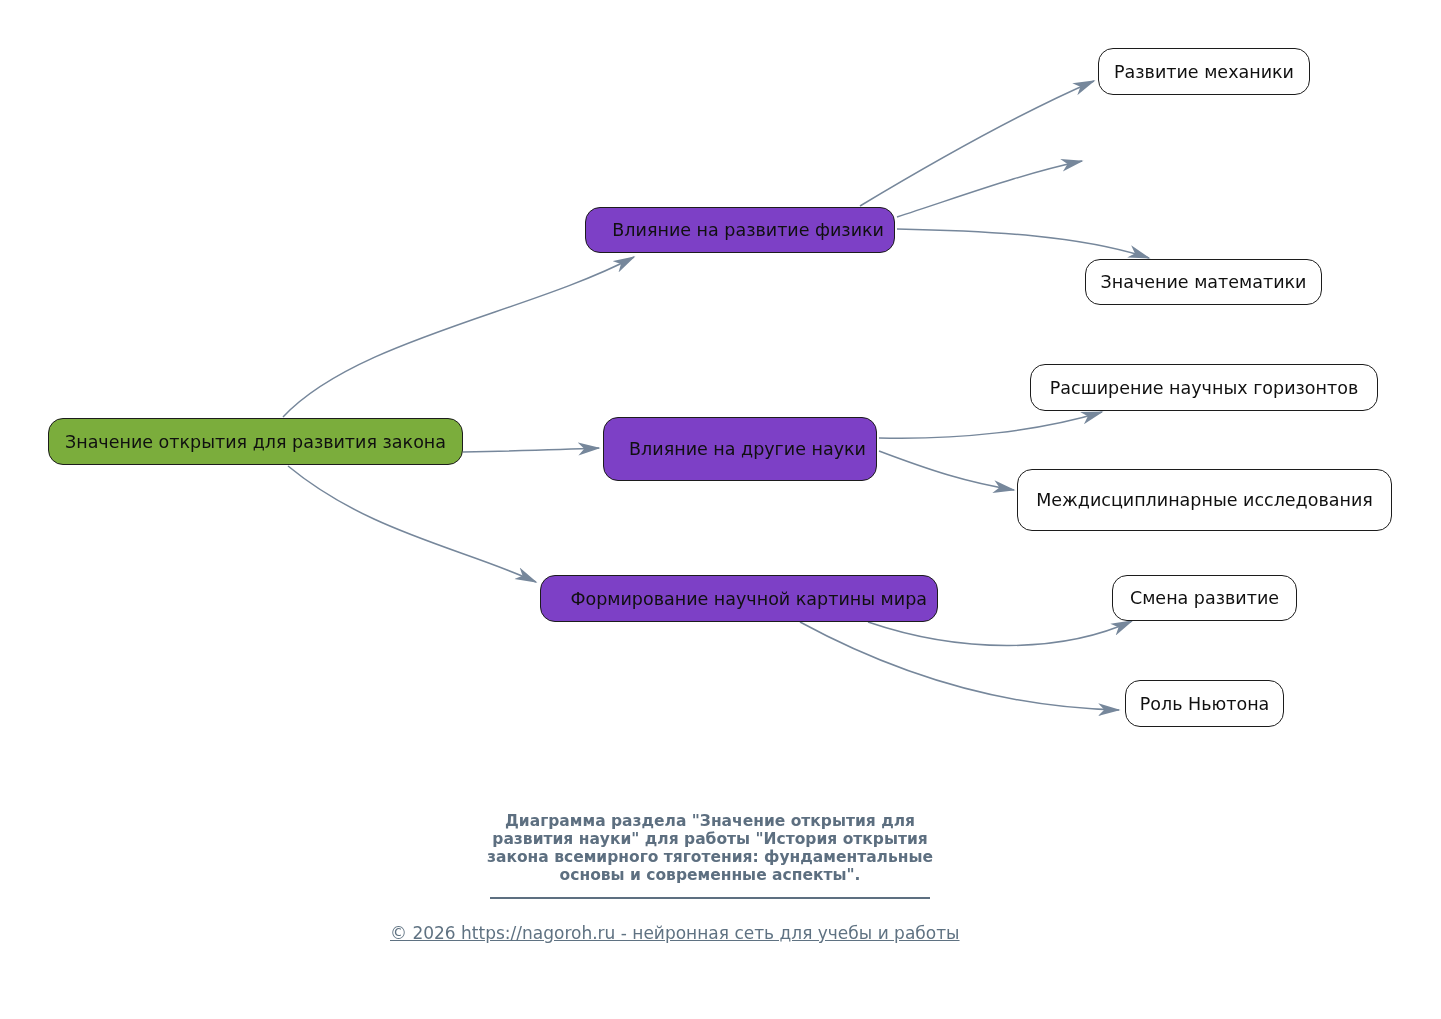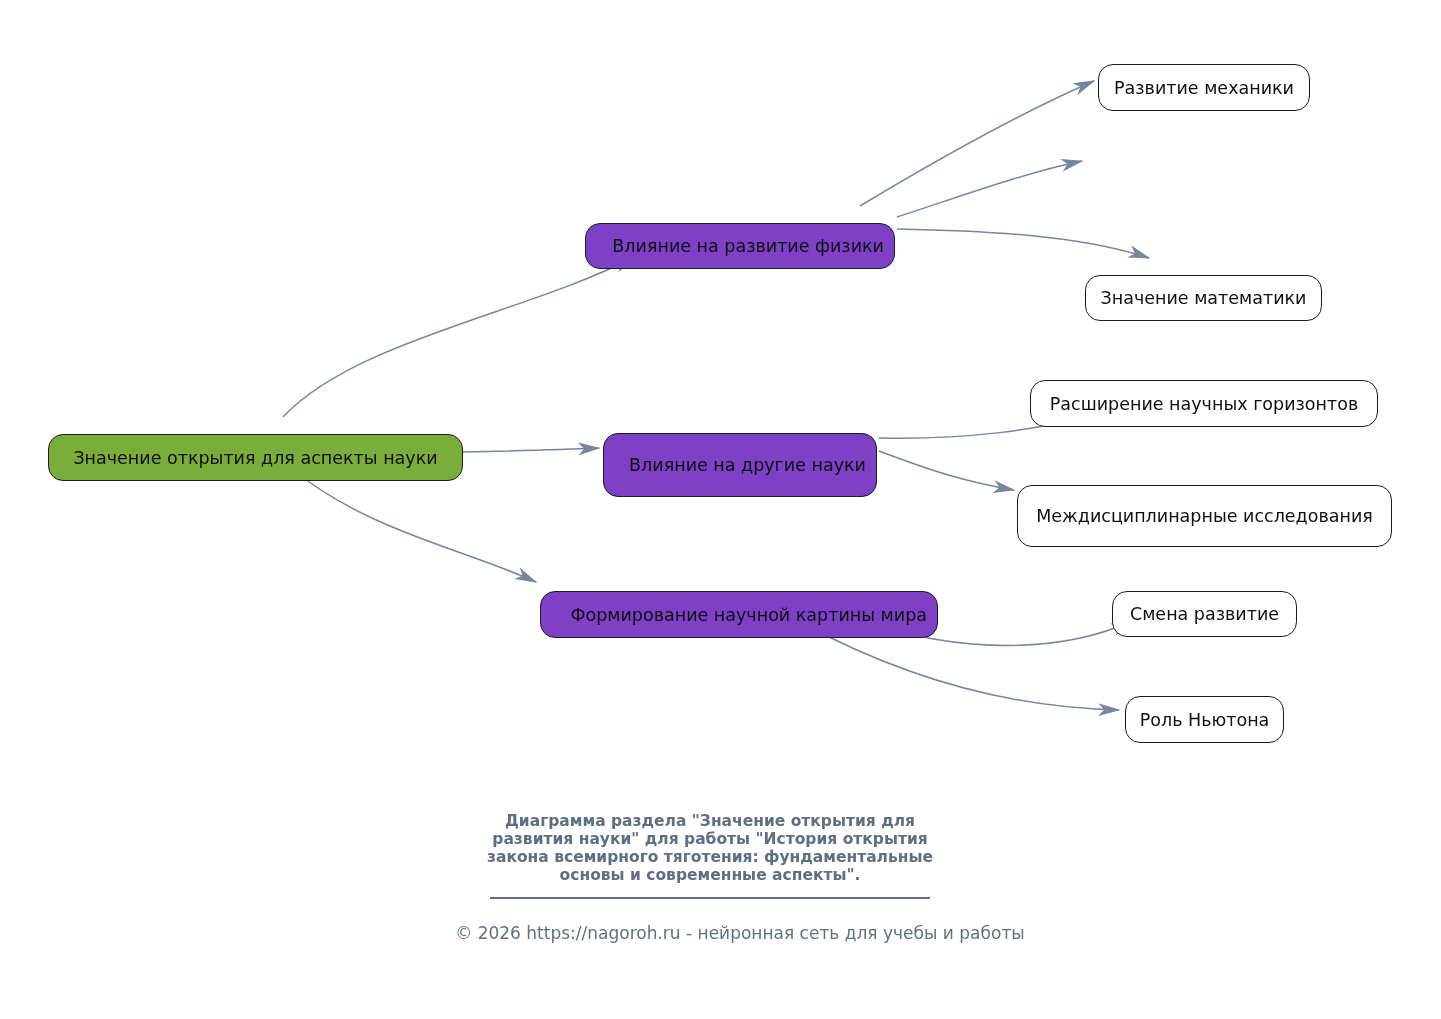--- a/index.html
+++ b/index.html
@@ -11,36 +11,36 @@
   body{background:var(--background);font-family:"DejaVu Sans",sans-serif;}
   .stage{position:relative;width:1441px;height:1019px;overflow:hidden;background:var(--background);}
   .edges{position:absolute;left:0;top:0;width:1441px;height:1019px;}
   .edge{fill:none;stroke:var(--edge);stroke-width:1.5px;}
   .arrowhead{fill:var(--edge);}
   .node{
     position:absolute;box-sizing:border-box;
     display:flex;align-items:center;justify-content:center;
     border:1.7px solid var(--node-border);border-radius:15px;
     font-size:17.5px;color:var(--node-text);white-space:nowrap;
-    background:var(--leaf-fill);padding:0 10px;margin-top:16px;
+    background:var(--leaf-fill);padding:0 10px;
   }
   .root{background:var(--root-fill);}
   .branch{background:var(--branch-fill);justify-content:flex-end;}
   .caption{
     position:absolute;left:360px;top:812px;width:700px;
     text-align:center;color:var(--caption-text);
     font-weight:bold;font-size:15.5px;line-height:18px;
   }
   .caption-divider{
     width:440px;margin:13px auto 0 auto;
     border-top:2px solid var(--caption-text);height:0;
   }
   .footer{
     position:absolute;left:390px;top:923px;width:700px;
-    text-align:center;color:var(--footer-text);font-size:17px;
+    color:var(--footer-text);font-size:17px;text-decoration:underline;
   }
 </style>
 </head>
 <body>
 
 <div class="stage">
 
   <svg class="edges" viewBox="0 0 1441 1019" xmlns="http://www.w3.org/2000/svg">
     <defs>
       <marker id="arrow" viewBox="0 0 14 8" refX="13" refY="4" markerWidth="15" markerHeight="9" orient="auto-start-reverse">
@@ -53,21 +53,21 @@
     <path class="edge" d="M 860 206 C 940 158, 1022 112, 1094 81" marker-end="url(#arrow)"></path>
     <path class="edge" d="M 897 217 C 962 196, 1024 173, 1082 161" marker-end="url(#arrow)"></path>
     <path class="edge" d="M 897 229 C 995 231, 1082 236, 1149 258" marker-end="url(#arrow)"></path>
     <path class="edge" d="M 879 438 C 958 440, 1040 431, 1102 412" marker-end="url(#arrow)"></path>
     <path class="edge" d="M 879 451 C 932 471, 966 482, 1014 490" marker-end="url(#arrow)"></path>
     <path class="edge" d="M 868 622 C 962 654, 1062 653, 1132 621" marker-end="url(#arrow)"></path>
     <path class="edge" d="M 800 622 C 918 686, 1024 708, 1119 710" marker-end="url(#arrow)"></path>
   </svg>
 
   <div class="node root" style="left:48px;top:418px;width:415px;height:47px">
-    <span>Значение открытия для аспекты науки</span>
+    <span>Значение открытия для развития закона</span>
   </div>
 
   <div class="node branch" style="left:585px;top:207px;width:310px;height:46px">
     <span>Влияние на развитие физики</span>
   </div>
 
   <div class="node branch" style="left:603px;top:417px;width:274px;height:64px">
     <span>Влияние на другие науки</span>
   </div>
 

